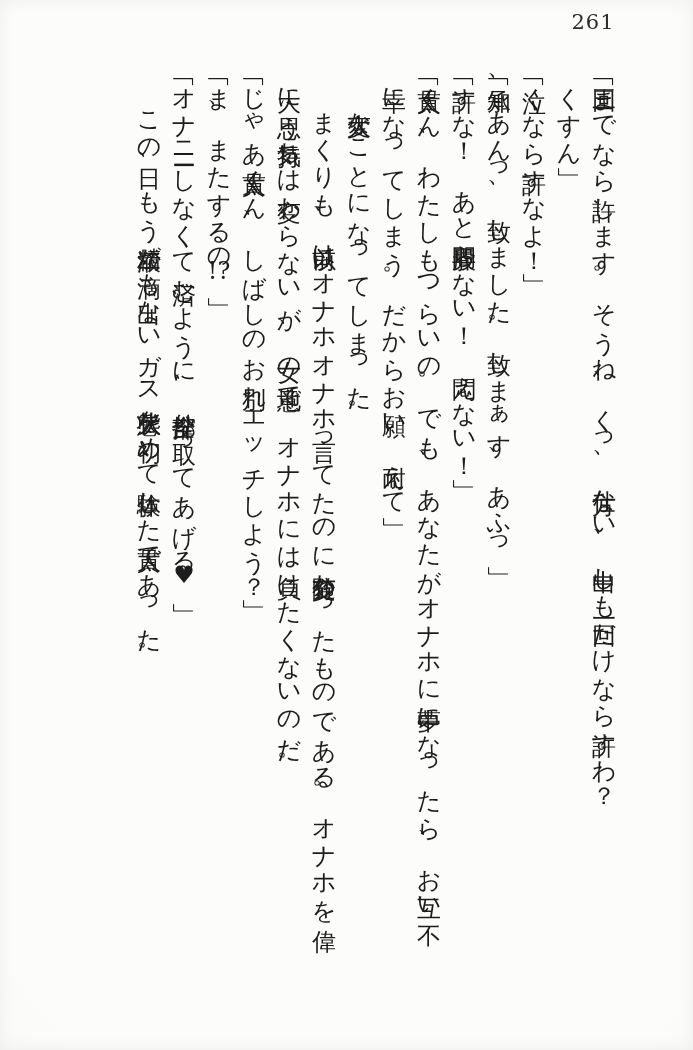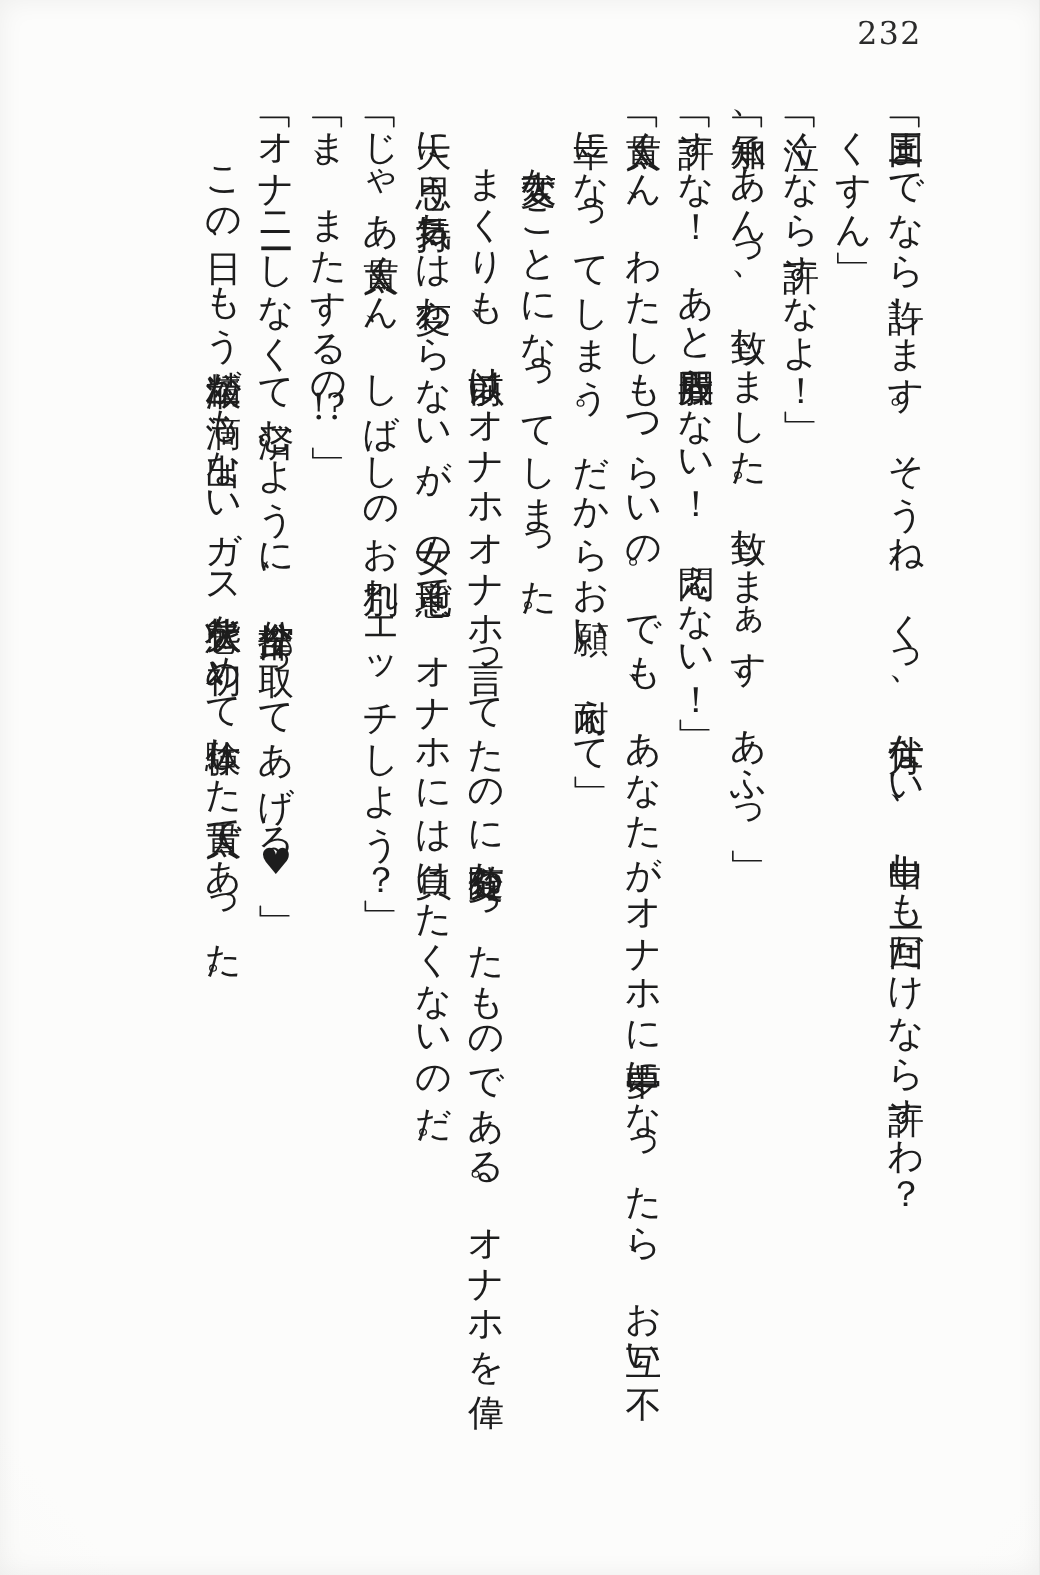--- a/index.html
+++ b/index.html
@@ -51,21 +51,21 @@
   .tcy {
     text-combine-upright: all;
     -webkit-text-combine: horizontal;
   }
 </style>
 </head>
 <body>
 
 <div class="page">
 
-  <div class="page-number">232</div>
+  <div class="page-number">261</div>
 
   <div class="text-block">
     <p class="line">「三回までなら許します。そうね、くっ、仕方ない、中出しも一回だけなら許すわ？</p>
     <p class="line">くすん」</p>
     <p class="line">「泣くなら許すなよ！」</p>
     <p class="line">「承知、あんっ、致しました。致しまぁす、あふっ」</p>
     <p class="line">「許すな！　あと股間弄らない！　悶えない！」</p>
     <p class="line">「貫太くん、わたしもつらいの。でも、あなたがオナホに夢中になったら、お互い不</p>
     <p class="line">幸になってしまう。だからお願い、耐えて」</p>
     <p class="line indent">大変なことになってしまった。</p>

